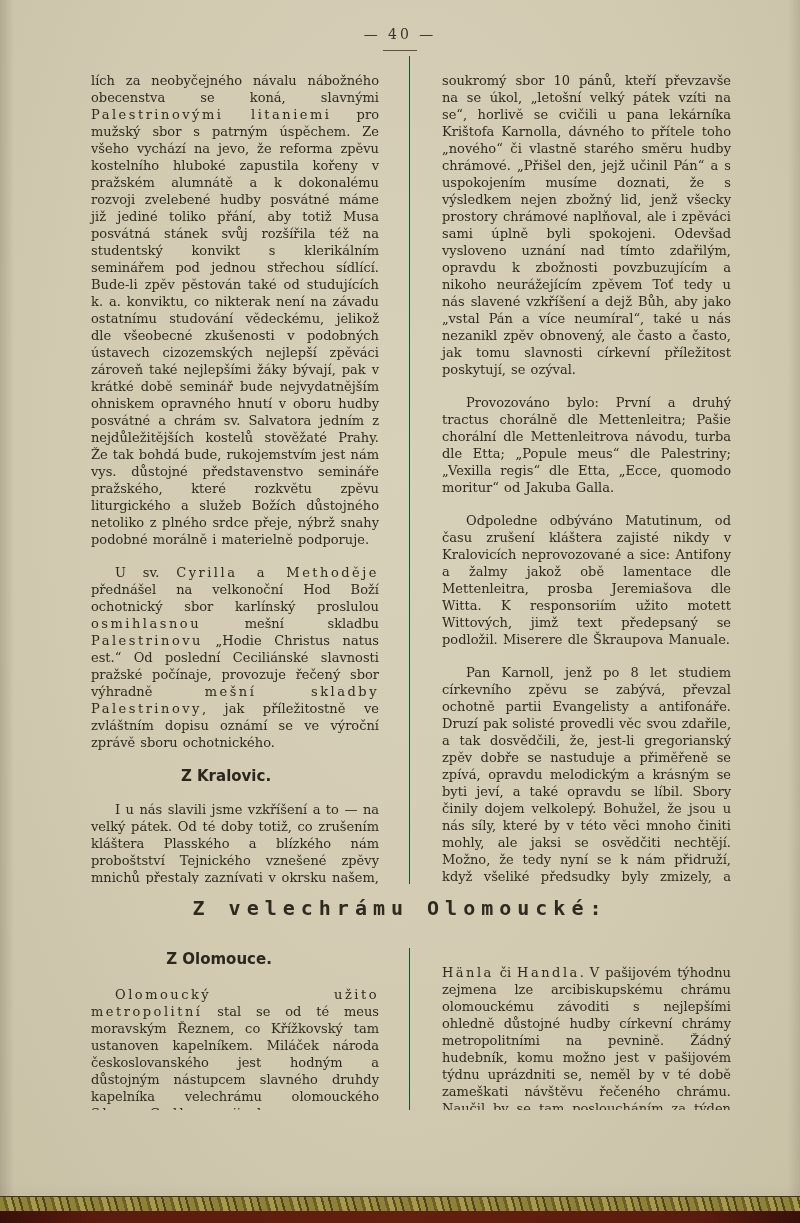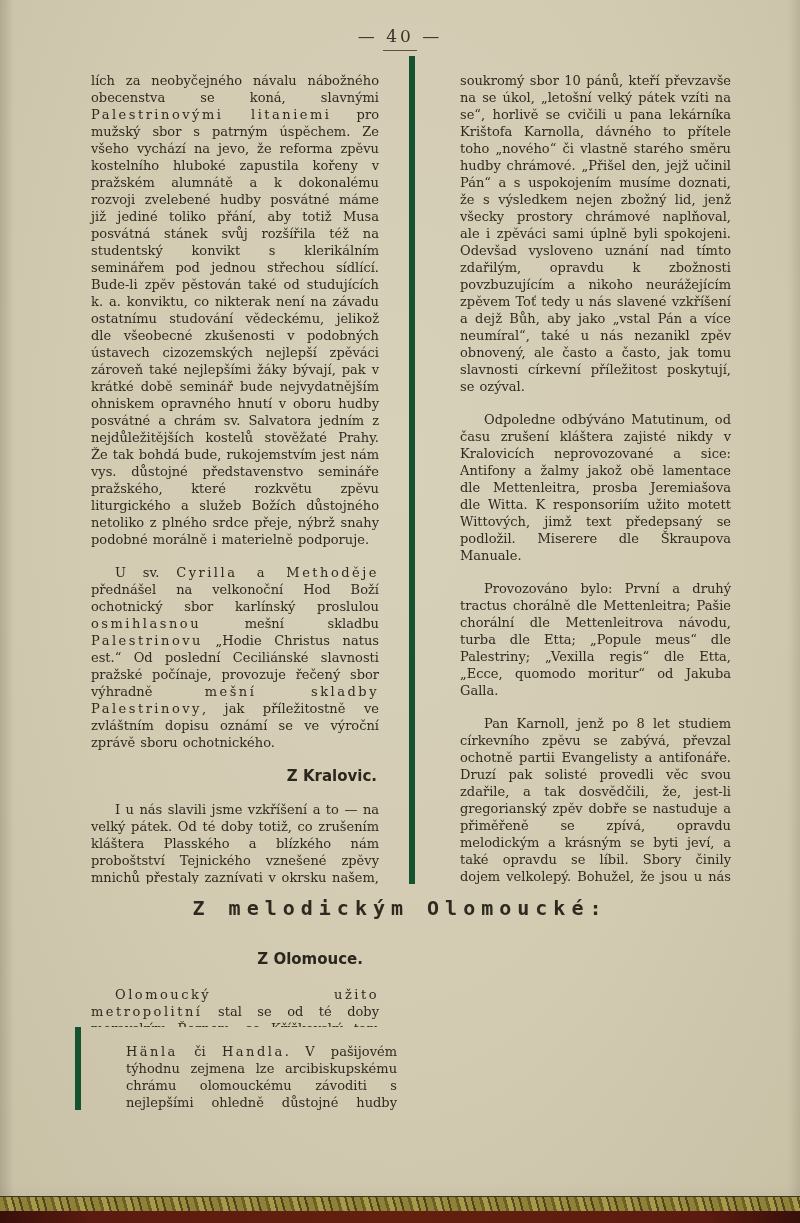--- a/index.html
+++ b/index.html
@@ -7,41 +7,41 @@
     width:800px;height:1223px;position:relative;overflow:hidden;
     font-family:"DejaVu Serif", serif;color:#2e2a1f;
     background:
       linear-gradient(90deg, rgba(80,70,50,0.22), rgba(80,70,50,0) 14px),
       linear-gradient(270deg, rgba(80,70,50,0.16), rgba(80,70,50,0) 12px),
       linear-gradient(0deg, rgba(80,70,50,0.12), rgba(80,70,50,0) 40px),
       radial-gradient(ellipse at 50% 38%, #d8d1ba 0%, #d2cab1 55%, #c9c1a6 100%);
   }
   .page-number{
     position:absolute;top:26px;left:0;right:0;text-align:center;
-    font-size:17px;letter-spacing:3px;color:#3a352a;
+    font-size:14px;letter-spacing:3px;color:#3a352a;
   }
   .page-number-rule{
     position:absolute;top:50px;left:50%;margin-left:-17px;width:34px;height:1px;
     background:#5a5340;
   }
   .columns{position:absolute;display:flex;align-items:stretch;overflow:hidden;}
   .columns.top{left:75px;top:56px;width:672px;height:828px;}
-  .columns.bottom{left:75px;top:948px;width:672px;height:162px;flex-direction:column;}
+  .columns.bottom{left:75px;top:948px;width:672px;height:162px;}
   .col{box-sizing:border-box;overflow:hidden;}
   .col.left{width:334px;padding-right:14px;}
-  .col.right{width:338px;padding-left:29px;border-left:6px solid #14532d;}
+  .col.right{width:338px;padding-left:16px;border-left:1px solid #14532d;}
   .para{
     margin:16px;text-align:justify;font-size:13px;line-height:17px;
     text-indent:24px;word-spacing:1px;
   }
   .para.noindent{text-indent:0;}
   .sp{letter-spacing:2.5px;}
   .col-heading{
     font-family:"DejaVu Sans", sans-serif;font-weight:bold;font-size:15px;
-    text-align:right;padding-right:18px;margin:12px 0 9px;color:#2b271d;
+    text-align:center;padding-right:18px;margin:12px 0 9px;color:#2b271d;
   }
   .columns.bottom .col-heading{margin:2px 0 18px;padding-right:32px;}
   .signature{
     font-style:italic;text-align:right;padding-right:14px;font-size:17px;
     margin-top:3px;line-height:17px;
   }
   .footnote-rule{width:92px;height:1px;background:#46412f;margin:12px 0 7px;}
   .footnote{
     font-size:10.5px;line-height:15px;text-align:justify;position:relative;
     margin:8px;padding-left:9px;text-indent:-9px;
@@ -75,35 +75,35 @@
 
 <div class="columns top">
   <div class="col left">
       <p class="para noindent"><span>lích za neobyčejného návalu nábožného obecenstva se koná, slavnými </span><span class="sp">Palestrinovými litaniemi</span><span> pro mužský sbor s patrným úspěchem. Ze všeho vychází na jevo, že reforma zpěvu kostelního hluboké zapustila kořeny v pražském alumnátě a k dokonalému rozvoji zvelebené hudby posvátné máme již jediné toliko přání, aby totiž Musa posvátná stánek svůj rozšířila též na studentský konvikt s klerikálním seminářem pod jednou střechou sídlící. Bude-li zpěv pěstován také od studujících k. a. konviktu, co nikterak není na závadu ostatnímu studování vědeckému, jelikož dle všeobecné zkušenosti v podobných ústavech cizozemských nejlepší zpěváci zároveň také nejlepšími žáky bývají, pak v krátké době seminář bude nejvydatnějším ohniskem opravného hnutí v oboru hudby posvátné a chrám sv. Salvatora jedním z nejdůležitějších kostelů stověžaté Prahy. Že tak bohdá bude, rukojemstvím jest nám vys. důstojné představenstvo semináře pražského, které rozkvětu zpěvu liturgického a služeb Božích důstojného netoliko z plného srdce přeje, nýbrž snahy podobné morálně i materielně podporuje.</span></p>
       <p class="para"><span>U sv. </span><span class="sp">Cyrilla a Methoděje</span><span> přednášel na velkonoční Hod Boží ochotnický sbor karlínský proslulou </span><span class="sp">osmihlasnou</span><span> mešní skladbu </span><span class="sp">Palestrinovu</span><span> „Hodie Christus natus est.“ Od poslední Ceciliánské slavnosti pražské počínaje, provozuje řečený sbor výhradně </span><span class="sp">mešní skladby Palestrinovy</span><span>, jak příležitostně ve zvláštním dopisu oznámí se ve výroční zprávě sboru ochotnického.</span></p>
       <div class="col-heading"><span>Z Kralovic.</span></div>
       <p class="para"><span>I u nás slavili jsme vzkříšení a to — na velký pátek. Od té doby totiž, co zrušením kláštera Plasského a blízkého nám proboštství Tejnického vznešené zpěvy mnichů přestaly zaznívati v okrsku našem, šla u nás hudba chrámová opravdu s kopce, tak že nyní již mnohostranně se na to naříkalo. Bylo tedy na čase jednou započíti a to opravdově. Dobré vůle bylo by dost, ale také obavy dojde-li pravý církevní zpěv obliby a bude-li možno se silami našimi platnosti jemu získati. Sestavil se tu</span></p>
     </div>
   <div class="col right">
       <p class="para noindent"><span>soukromý sbor 10 pánů, kteří převzavše na se úkol, „letošní velký pátek vzíti na se“, horlivě se cvičili u pana lekárníka Krištofa Karnolla, dávného to přítele toho „nového“ či vlastně starého směru hudby chrámové. „Přišel den, jejž učinil Pán“ a s uspokojením musíme doznati, že s výsledkem nejen zbožný lid, jenž všecky prostory chrámové naplňoval, ale i zpěváci sami úplně byli spokojeni. Odevšad vysloveno uznání nad tímto zdařilým, opravdu k zbožnosti povzbuzujícím a nikoho neurážejícím zpěvem Toť tedy u nás slavené vzkříšení a dejž Bůh, aby jako „vstal Pán a více neumíral“, také u nás nezanikl zpěv obnovený, ale často a často, jak tomu slavnosti církevní příležitost poskytují, se ozýval.</span></p>
+      <p class="para"><span>Provozováno bylo: První a druhý tractus chorálně dle Mettenleitra; Pašie chorální dle Mettenleitrova návodu, turba dle Etta; „Popule meus“ dle Palestriny; „Vexilla regis“ dle Etta, „Ecce, quomodo moritur“ od Jakuba Galla.</span></p>
       <p class="para"><span>Odpoledne odbýváno Matutinum, od času zrušení kláštera zajisté nikdy v Kralovicích neprovozované a sice: Antifony a žalmy jakož obě lamentace dle Mettenleitra, prosba Jeremiašova dle Witta. K responsoriím užito motett Wittových, jimž text předepsaný se podložil. Miserere dle Škraupova Manuale.</span></p>
-      <p class="para"><span>Provozováno bylo: První a druhý tractus chorálně dle Mettenleitra; Pašie chorální dle Mettenleitrova návodu, turba dle Etta; „Popule meus“ dle Palestriny; „Vexilla regis“ dle Etta, „Ecce, quomodo moritur“ od Jakuba Galla.</span></p>
       <p class="para"><span>Pan Karnoll, jenž po 8 let studiem církevního zpěvu se zabývá, převzal ochotně partii Evangelisty a antifonáře. Druzí pak solisté provedli věc svou zdařile, a tak dosvědčili, že, jest-li gregorianský zpěv dobře se nastuduje a přiměřeně se zpívá, opravdu melodickým a krásným se byti jeví, a také opravdu se líbil. Sbory činily dojem velkolepý. Bohužel, že jsou u nás síly, které by v této věci mnoho činiti mohly, ale jaksi se osvědčiti nechtějí. Možno, že tedy nyní se k nám přidruží, když všeliké předsudky byly zmizely, a nebudou dbáti ani strany, ani času k tomuto vznešenému dílu upotřebeného litovati. Zdař Bůh! *)</span></p>
       <div class="signature"><span>Karel Appel.</span></div>
       <div class="footnote-rule"></div>
       <div class="footnote"><span>*) O časté dopisy žádáme. Při šťastném počátku lze nadíti se rychlého rozkvětu.</span><span class="red-sig">Red.</span></div>
     </div>
 </div>
 
-<h2 class="section-heading">Z melodickým Olomoucké:</h2>
+<h2 class="section-heading">Z velechrámu Olomoucké:</h2>
 
 <div class="columns bottom">
   <div class="col left">
       <div class="col-heading"><span>Z Olomouce.</span></div>
-      <p class="para"><span class="sp">Olomoucký užito metropolitní</span><span> stal se od té doby moravským Řeznem, co Křížkovský tam ustanoven kapelníkem. Miláček národa českoslovanského jest hodným a důstojným nástupcem slavného druhdy kapelníka velechrámu olomouckého </span><span class="sp">Sbory Gallus-a</span><span>, jinak</span></p>
+      <p class="para"><span class="sp">Olomoucký užito metropolitní</span><span> stal se od té meus moravským Řeznem, co Křížkovský tam ustanoven kapelníkem. Miláček národa českoslovanského jest hodným a důstojným nástupcem slavného druhdy kapelníka velechrámu olomouckého </span><span class="sp">Sbory Gallus-a</span><span>, jinak</span></p>
     </div>
   <div class="col right">
       <p class="para noindent"><span class="sp">Hänla</span><span> či </span><span class="sp">Handla</span><span>. V pašijovém týhodnu zejmena lze arcibiskupskému chrámu olomouckému závoditi s nejlepšími ohledně důstojné hudby církevní chrámy metropolitními na pevnině. Žádný hudebník, komu možno jest v pašijovém týdnu uprázdniti se, neměl by v té době zameškati návštěvu řečeného chrámu. Naučil by se tam posloucháním za týden více,</span></p>
     </div>
 </div>
 
 <div class="book-edge">
   <div class="marbled"></div>
   <div class="maroon"></div>
 </div>

